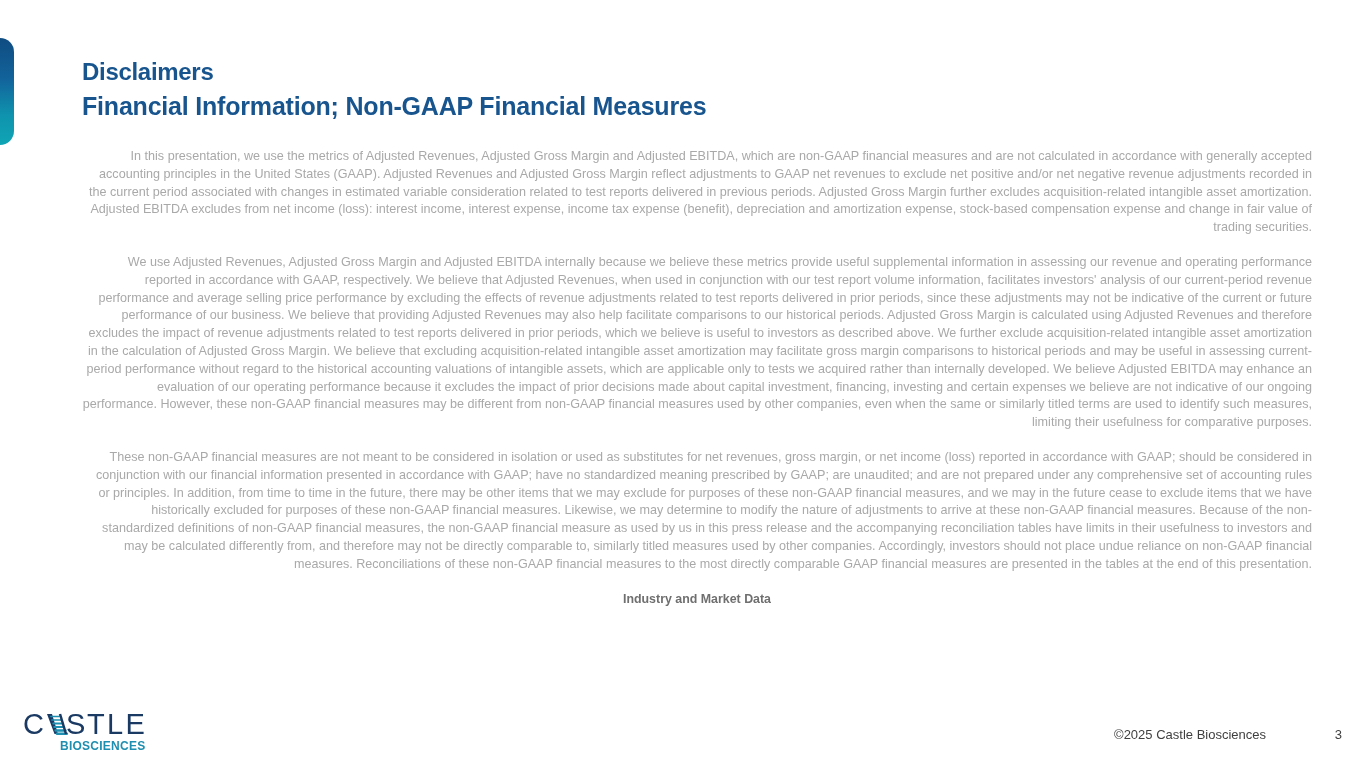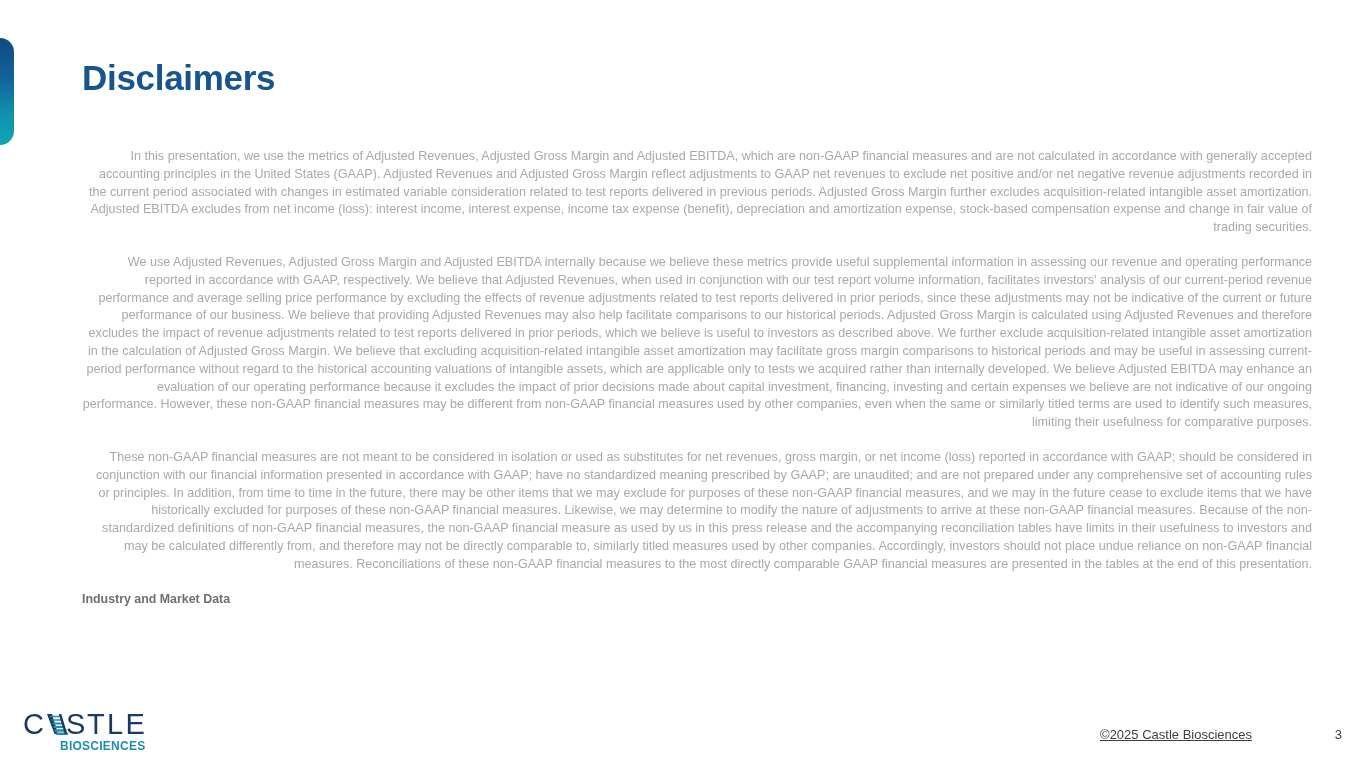--- a/index.html
+++ b/index.html
@@ -39,21 +39,21 @@
   }
 
   .title-block {
     position: absolute;
     left: 82px;
     top: 58px;
     width: 1220px;
   }
 
   .title-main {
-    font-size: 35px;
+    font-size: 24px;
     font-weight: bold;
     color: #18558F;
     letter-spacing: -0.3px;
     line-height: 1.15;
   }
 
   .title-sub {
     font-size: 25px;
     font-weight: bold;
     color: #18558F;
@@ -79,61 +79,62 @@
   }
 
   .para:last-child { margin-bottom: 0; }
 
   .subhead {
     font-size: 12.4px;
     line-height: 17.8px;
     color: #6f6f6f;
     font-weight: bold;
     margin-bottom: 17px;
+    text-align: center;
   }
 
   
   .logo {
     position: absolute;
     left: 22px;
     bottom: 14px;
     width: 152px;
     height: 46px;
   }
 
   .logo svg { display: block; }
 
   
   .footer-copyright {
     position: absolute;
-    right: 113px;
+    right: 99px;
     bottom: 26px;
     font-size: 13px;
     color: #3f3f3f;
     white-space: nowrap;
-    text-decoration: underline;
   }
 
   .footer-pagenum {
     position: absolute;
     right: 23px;
     bottom: 26px;
     font-size: 13px;
     color: #3f3f3f;
   }
 </style>
 </head>
 <body>
 
 <div class="slide">
 
   <div class="accent-bar"></div>
 
   <div class="title-block">
     <div class="title-main">Disclaimers</div>
+    <div class="title-sub">Financial Information; Non-GAAP Financial Measures</div>
   </div>
 
   <div class="body-copy">
     <p class="para">In this presentation, we use the metrics of Adjusted Revenues, Adjusted Gross Margin and Adjusted EBITDA, which are non-GAAP financial measures and are not calculated in accordance with generally accepted accounting principles in the United States (GAAP). Adjusted Revenues and Adjusted Gross Margin reflect adjustments to GAAP net revenues to exclude net positive and/or net negative revenue adjustments recorded in the current period associated with changes in estimated variable consideration related to test reports delivered in previous periods. Adjusted Gross Margin further excludes acquisition-related intangible asset amortization. Adjusted EBITDA excludes from net income (loss): interest income, interest expense, income tax expense (benefit), depreciation and amortization expense, stock-based compensation expense and change in fair value of trading securities.</p>
 
     <p class="para">We use Adjusted Revenues, Adjusted Gross Margin and Adjusted EBITDA internally because we believe these metrics provide useful supplemental information in assessing our revenue and operating performance reported in accordance with GAAP, respectively. We believe that Adjusted Revenues, when used in conjunction with our test report volume information, facilitates investors' analysis of our current-period revenue performance and average selling price performance by excluding the effects of revenue adjustments related to test reports delivered in prior periods, since these adjustments may not be indicative of the current or future performance of our business. We believe that providing Adjusted Revenues may also help facilitate comparisons to our historical periods. Adjusted Gross Margin is calculated using Adjusted Revenues and therefore excludes the impact of revenue adjustments related to test reports delivered in prior periods, which we believe is useful to investors as described above. We further exclude acquisition-related intangible asset amortization in the calculation of Adjusted Gross Margin. We believe that excluding acquisition-related intangible asset amortization may facilitate gross margin comparisons to historical periods and may be useful in assessing current-period performance without regard to the historical accounting valuations of intangible assets, which are applicable only to tests we acquired rather than internally developed. We believe Adjusted EBITDA may enhance an evaluation of our operating performance because it excludes the impact of prior decisions made about capital investment, financing, investing and certain expenses we believe are not indicative of our ongoing performance. However, these non-GAAP financial measures may be different from non-GAAP financial measures used by other companies, even when the same or similarly titled terms are used to identify such measures, limiting their usefulness for comparative purposes.</p>
 
     <p class="para">These non-GAAP financial measures are not meant to be considered in isolation or used as substitutes for net revenues, gross margin, or net income (loss) reported in accordance with GAAP; should be considered in conjunction with our financial information presented in accordance with GAAP; have no standardized meaning prescribed by GAAP; are unaudited; and are not prepared under any comprehensive set of accounting rules or principles. In addition, from time to time in the future, there may be other items that we may exclude for purposes of these non-GAAP financial measures, and we may in the future cease to exclude items that we have historically excluded for purposes of these non-GAAP financial measures. Likewise, we may determine to modify the nature of adjustments to arrive at these non-GAAP financial measures. Because of the non-standardized definitions of non-GAAP financial measures, the non-GAAP financial measure as used by us in this press release and the accompanying reconciliation tables have limits in their usefulness to investors and may be calculated differently from, and therefore may not be directly comparable to, similarly titled measures used by other companies. Accordingly, investors should not place undue reliance on non-GAAP financial measures. Reconciliations of these non-GAAP financial measures to the most directly comparable GAAP financial measures are presented in the tables at the end of this presentation.</p>
 
     <p class="subhead">Industry and Market Data</p>

